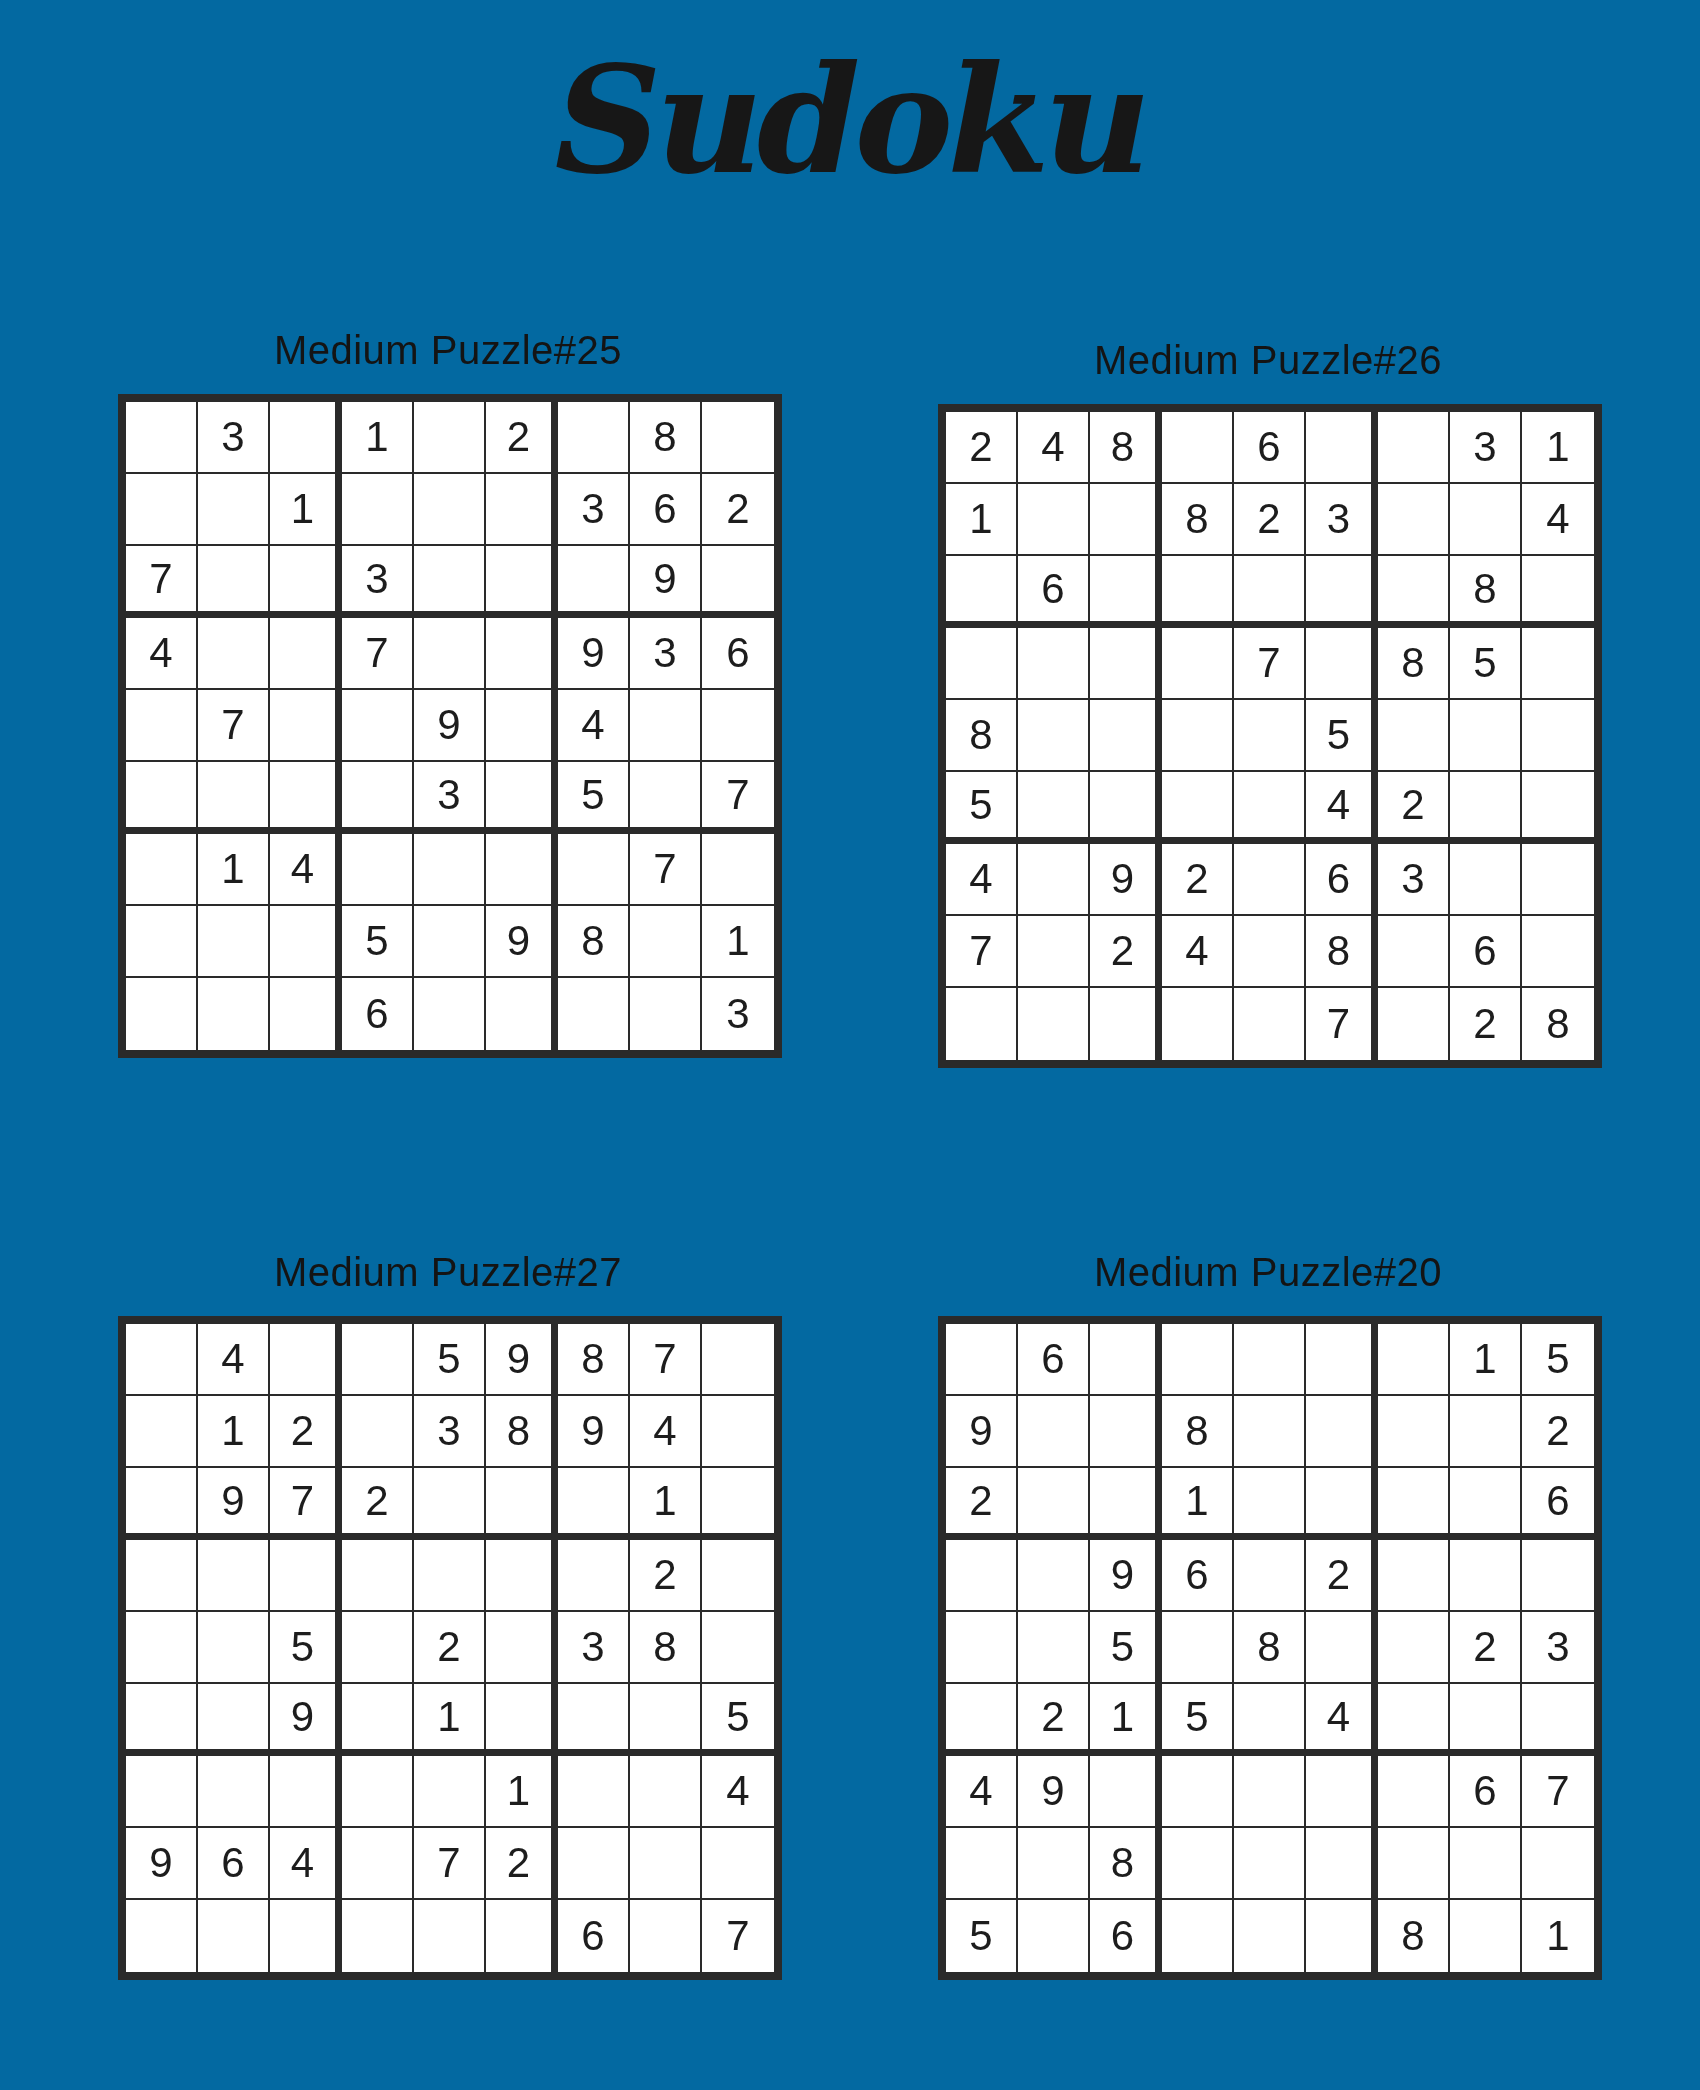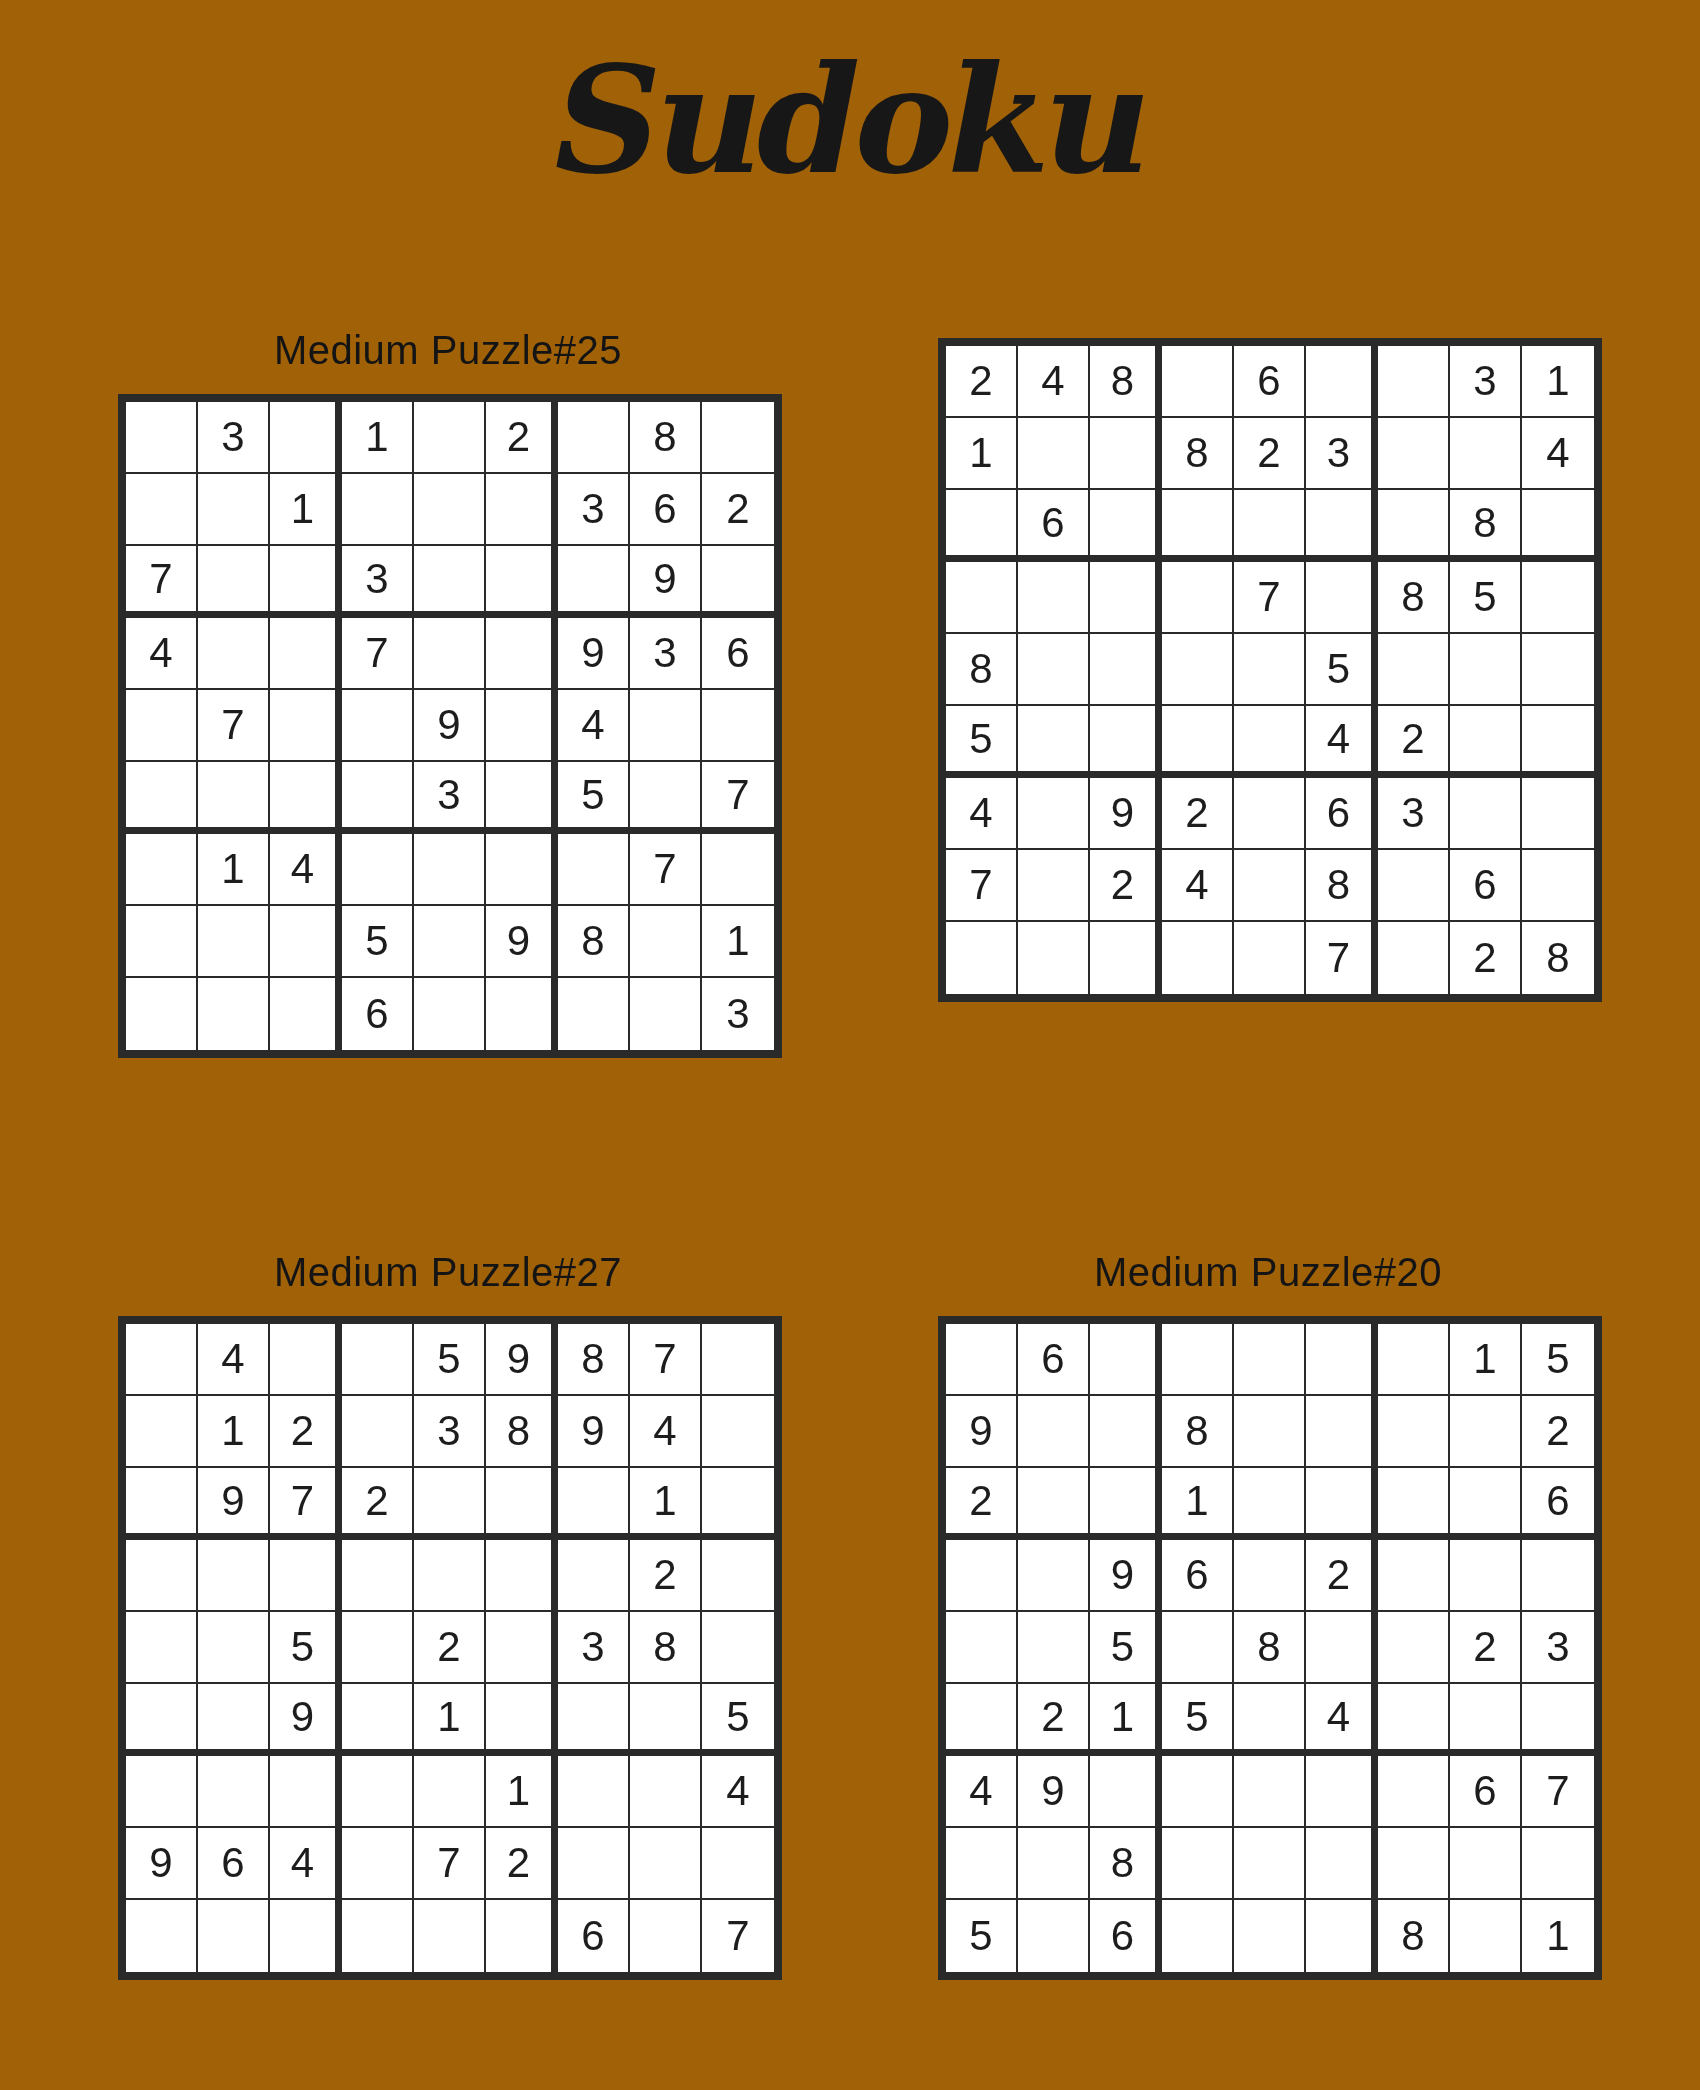--- a/index.html
+++ b/index.html
@@ -7,21 +7,21 @@
   body {
     width: 1700px;
     height: 2090px;
     position: relative;
     font-family: "Liberation Sans", sans-serif;
     color: #1e1e1e;
   }
   .page {
     position: absolute;
     inset: 0;
-    background: #a16207;
+    background: #0369a1;
   }
   .logo {
     position: absolute;
     top: 28px;
     left: 0;
     width: 100%;
     text-align: center;
     font-family: "DejaVu Serif", serif;
     font-style: italic;
     font-weight: 700;
@@ -161,20 +161,21 @@
         <div class="cell nb">6</div>
         <div class="cell nb"></div>
         <div class="cell br nb"></div>
         <div class="cell nb"></div>
         <div class="cell nb"></div>
         <div class="cell nr nb">3</div>
       </div>
   </div>
 
   <div class="puzzle p26">
+    <div class="puzzle-title">Medium Puzzle#26</div>
     <div class="grid">
         <div class="cell">2</div>
         <div class="cell">4</div>
         <div class="cell br">8</div>
         <div class="cell"></div>
         <div class="cell">6</div>
         <div class="cell br"></div>
         <div class="cell"></div>
         <div class="cell">3</div>
         <div class="cell nr">1</div>

